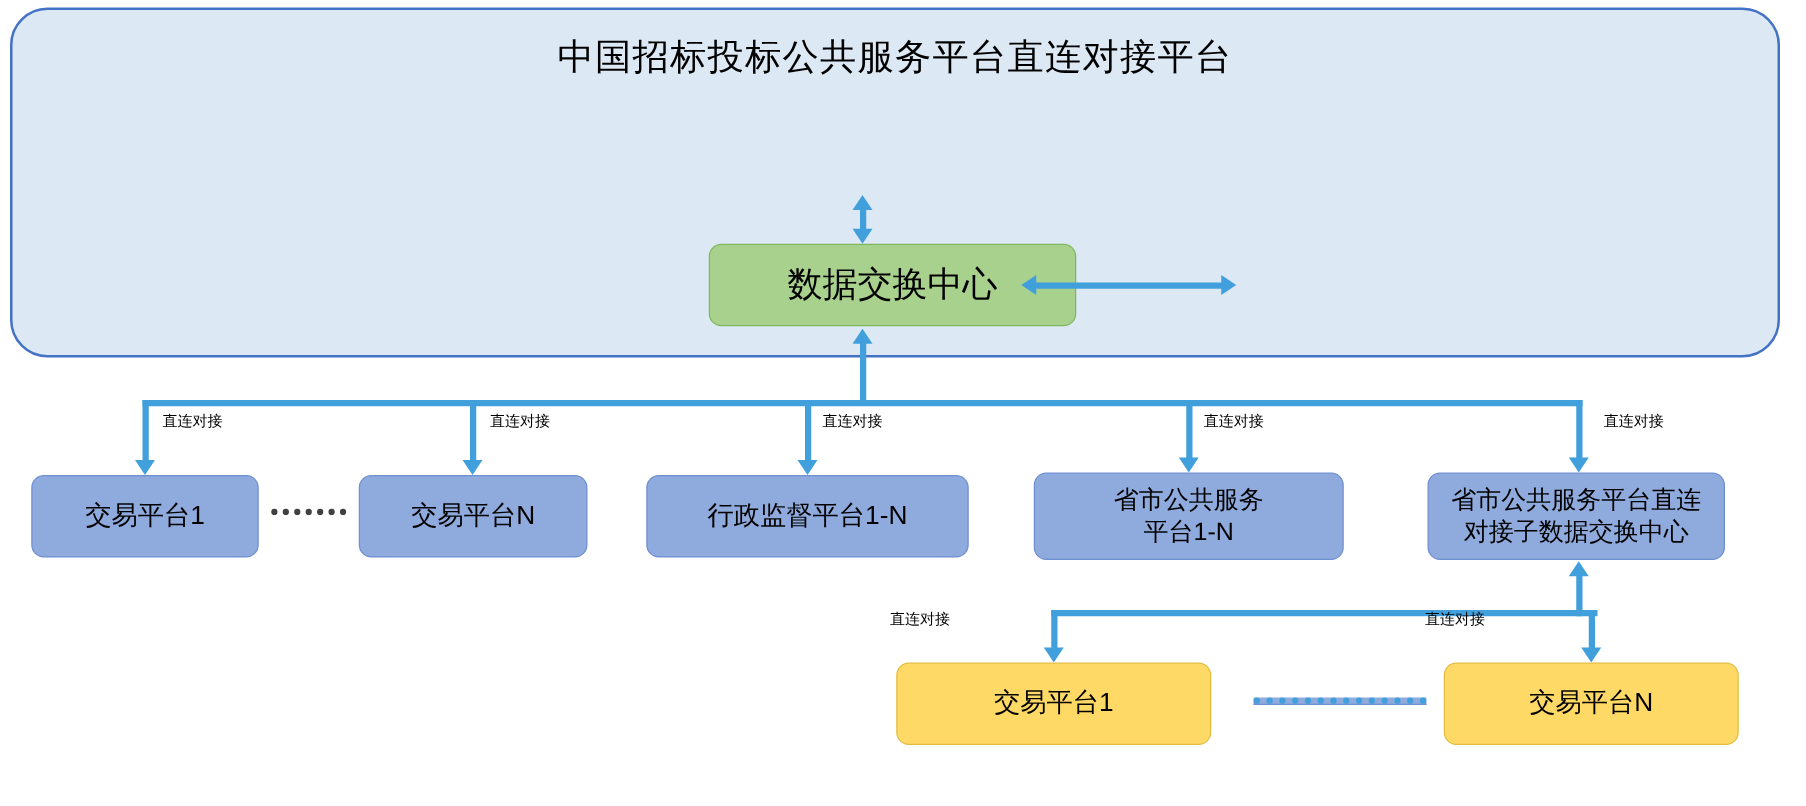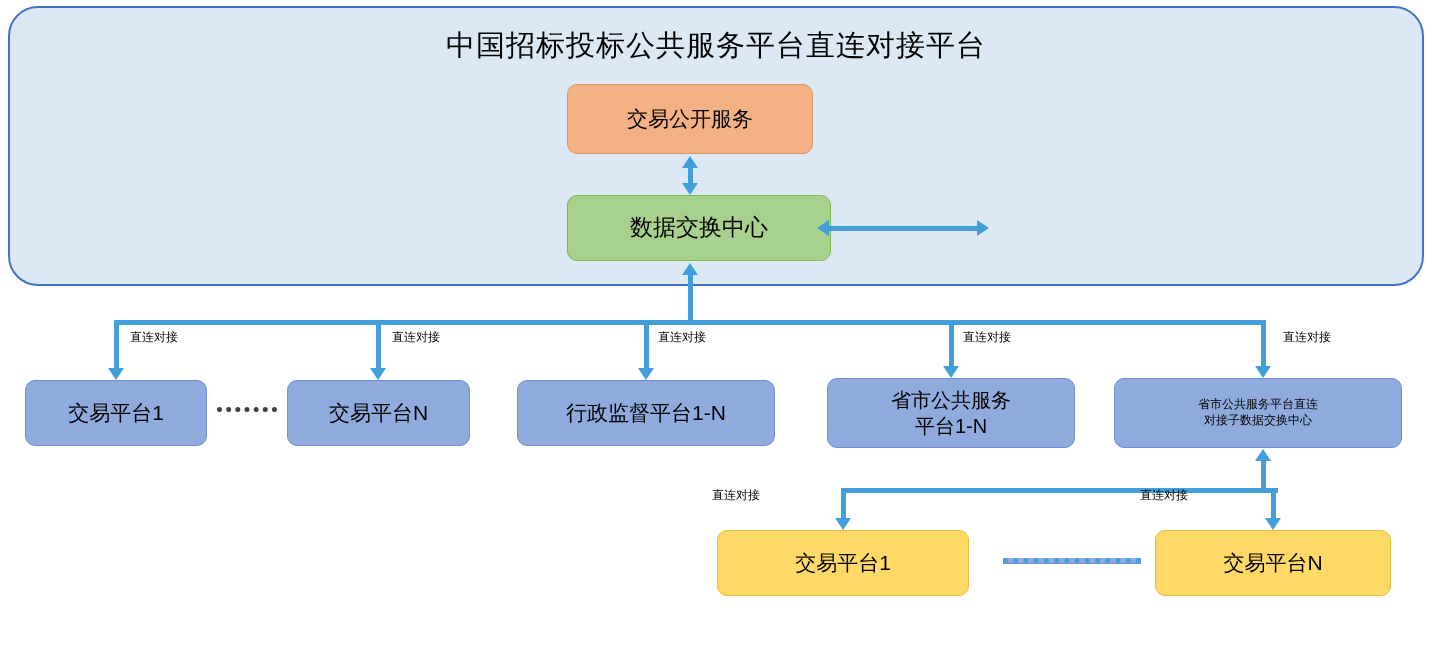--- a/index.html
+++ b/index.html
@@ -41,27 +41,26 @@
   .dotted.blue { border-top:5px dotted var(--arrow,#41A0DC); }
 </style>
 </head>
 <body>
 
 <div id="canvas">
 
   <div id="container-bg"></div>
   <div id="title">中国招标投标公共服务平台直连对接平台</div>
 
-  <div class="node orange" style="left:567px; top:84px; width:246px; height:70px; font-size:21px;">交易公开服务</div>
 
   <div class="tri up" style="left:682px; top:156px;"></div>
   <div class="vl" style="left:688px; top:166px; height:18px;"></div>
   <div class="tri down" style="left:682px; top:183px;"></div>
 
-  <div class="node green" style="left:567px; top:195px; width:264px; height:66px; font-size:23px;">数据交换中心</div>
+  <div class="node green" style="left:567px; top:195px; width:294px; height:66px; font-size:28px;">数据交换中心</div>
 
   <div class="tri left" style="left:817px; top:220px;"></div>
   <div class="hl" style="left:827px; top:226px; width:152px;"></div>
   <div class="tri right" style="left:977px; top:220px;"></div>
 
 
   <div class="tri up" style="left:682px; top:263px;"></div>
   <div class="vl" style="left:688px; top:273px; height:50px;"></div>
 
   <div class="hl" style="left:114px; top:320px; width:1152px;"></div>
@@ -86,21 +85,21 @@
   <div class="edge-label" style="left:658px;  top:329px;">直连对接</div>
   <div class="edge-label" style="left:963px;  top:329px;">直连对接</div>
   <div class="edge-label" style="left:1283px; top:329px;">直连对接</div>
 
   <div class="node blue" style="left:25px;   top:380px; width:182px; height:66px; font-size:21px;">交易平台1</div>
   <div class="dotted dark" style="left:217px; top:407px; width:60px;"></div>
   <div class="node blue" style="left:287px;  top:380px; width:183px; height:66px; font-size:21px;">交易平台N</div>
   <div class="node blue" style="left:517px;  top:380px; width:258px; height:66px; font-size:21px;">行政监督平台1-N</div>
   <div class="node blue" style="left:827px;  top:378px; width:248px; height:70px; font-size:20px;">省市公共服务
 平台1-N</div>
-  <div class="node blue" style="left:1114px; top:378px; width:288px; height:70px; font-size:12px;">省市公共服务平台直连
+  <div class="node blue" style="left:1142px; top:378px; width:238px; height:70px; font-size:20px;">省市公共服务平台直连
 对接子数据交换中心</div>
 
   <div class="tri up" style="left:1255px; top:449px;"></div>
   <div class="vl" style="left:1261px; top:459px; height:34px;"></div>
   <div class="hl" style="left:841px;  top:488px; width:437px;"></div>
 
   <div class="vl" style="left:841px;  top:488px; height:31px;"></div>
   <div class="tri down" style="left:835px;  top:518px;"></div>
 
   <div class="vl" style="left:1271px; top:488px; height:31px;"></div>

